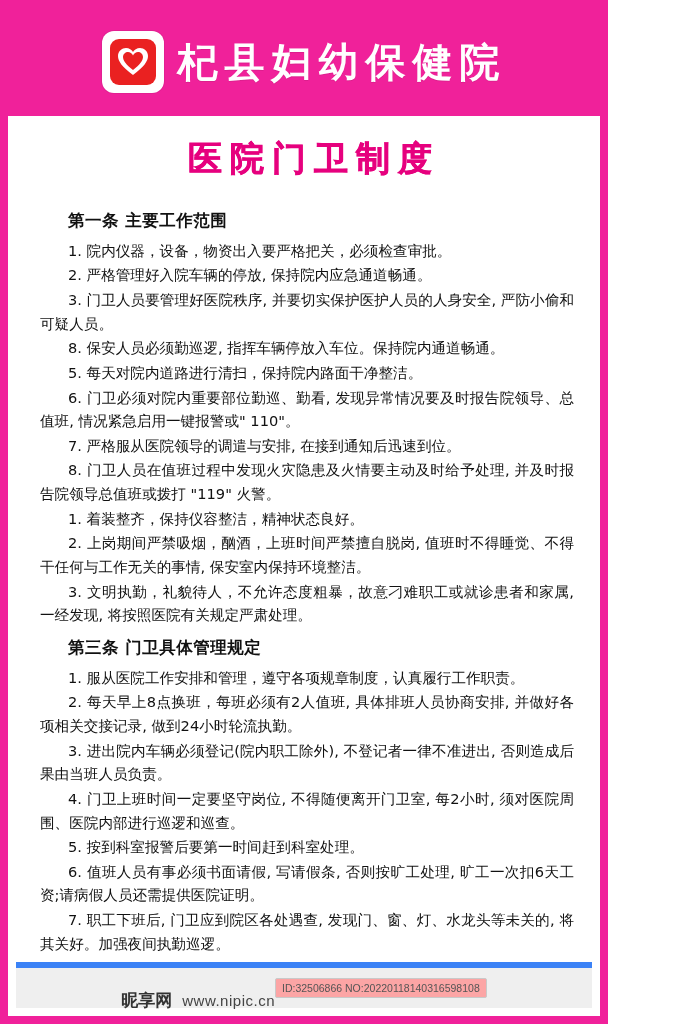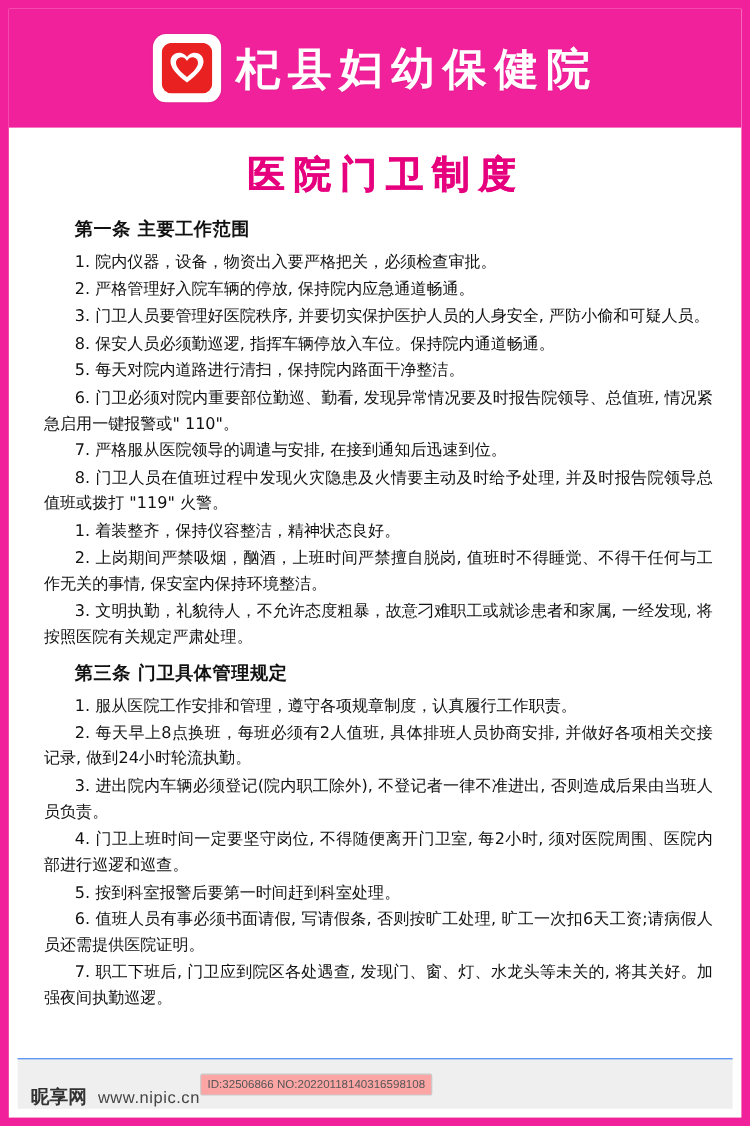--- a/index.html
+++ b/index.html
@@ -8,21 +8,21 @@
   }
   body {
     width: 682px;
     height: 1024px;
     background: #ffffff;
     font-family: "Liberation Sans", sans-serif;
     overflow: hidden;
   }
   .page {
     position: relative;
-    width: 682px;
+    width: 608px;
     height: 1024px;
     background: #ffffff;
     box-sizing: border-box;
     border: 8px solid #f0219a;
     overflow: hidden;
   }
   .header-band {
     position: absolute;
     top: 0;
     left: 0;
@@ -83,37 +83,37 @@
     line-height: 1.62;
     font-family: "DejaVu Sans", "Liberation Sans", sans-serif;
   }
   .section-head {
     font-size: 16.5px;
     font-weight: bold;
     margin: 8px 0 4px 0;
     padding-left: 28px;
     letter-spacing: 0.5px;
   }
-  .section-head.first { margin-top: 0; }
+  .section-head.first { margin-top: 12px; }
   .para {
     margin: 0 0 1px 0;
     text-align: justify;
     text-indent: 28px;
   }
   .footer {
     position: absolute;
     left: 8px;
     right: 8px;
     bottom: 8px;
     height: 46px;
     background: #efefef;
-    border-top: 1px solid #3b82f6;
+    border-top: 6px solid #3b82f6;
     display: flex;
     align-items: center;
-    justify-content: flex-start;
+    justify-content: center;
     padding: 0 12px;
     box-sizing: border-box;
   }
   .footer-left {
     display: flex;
     align-items: baseline;
     gap: 10px;
   }
   .brand-cn {
     font-size: 17px;

